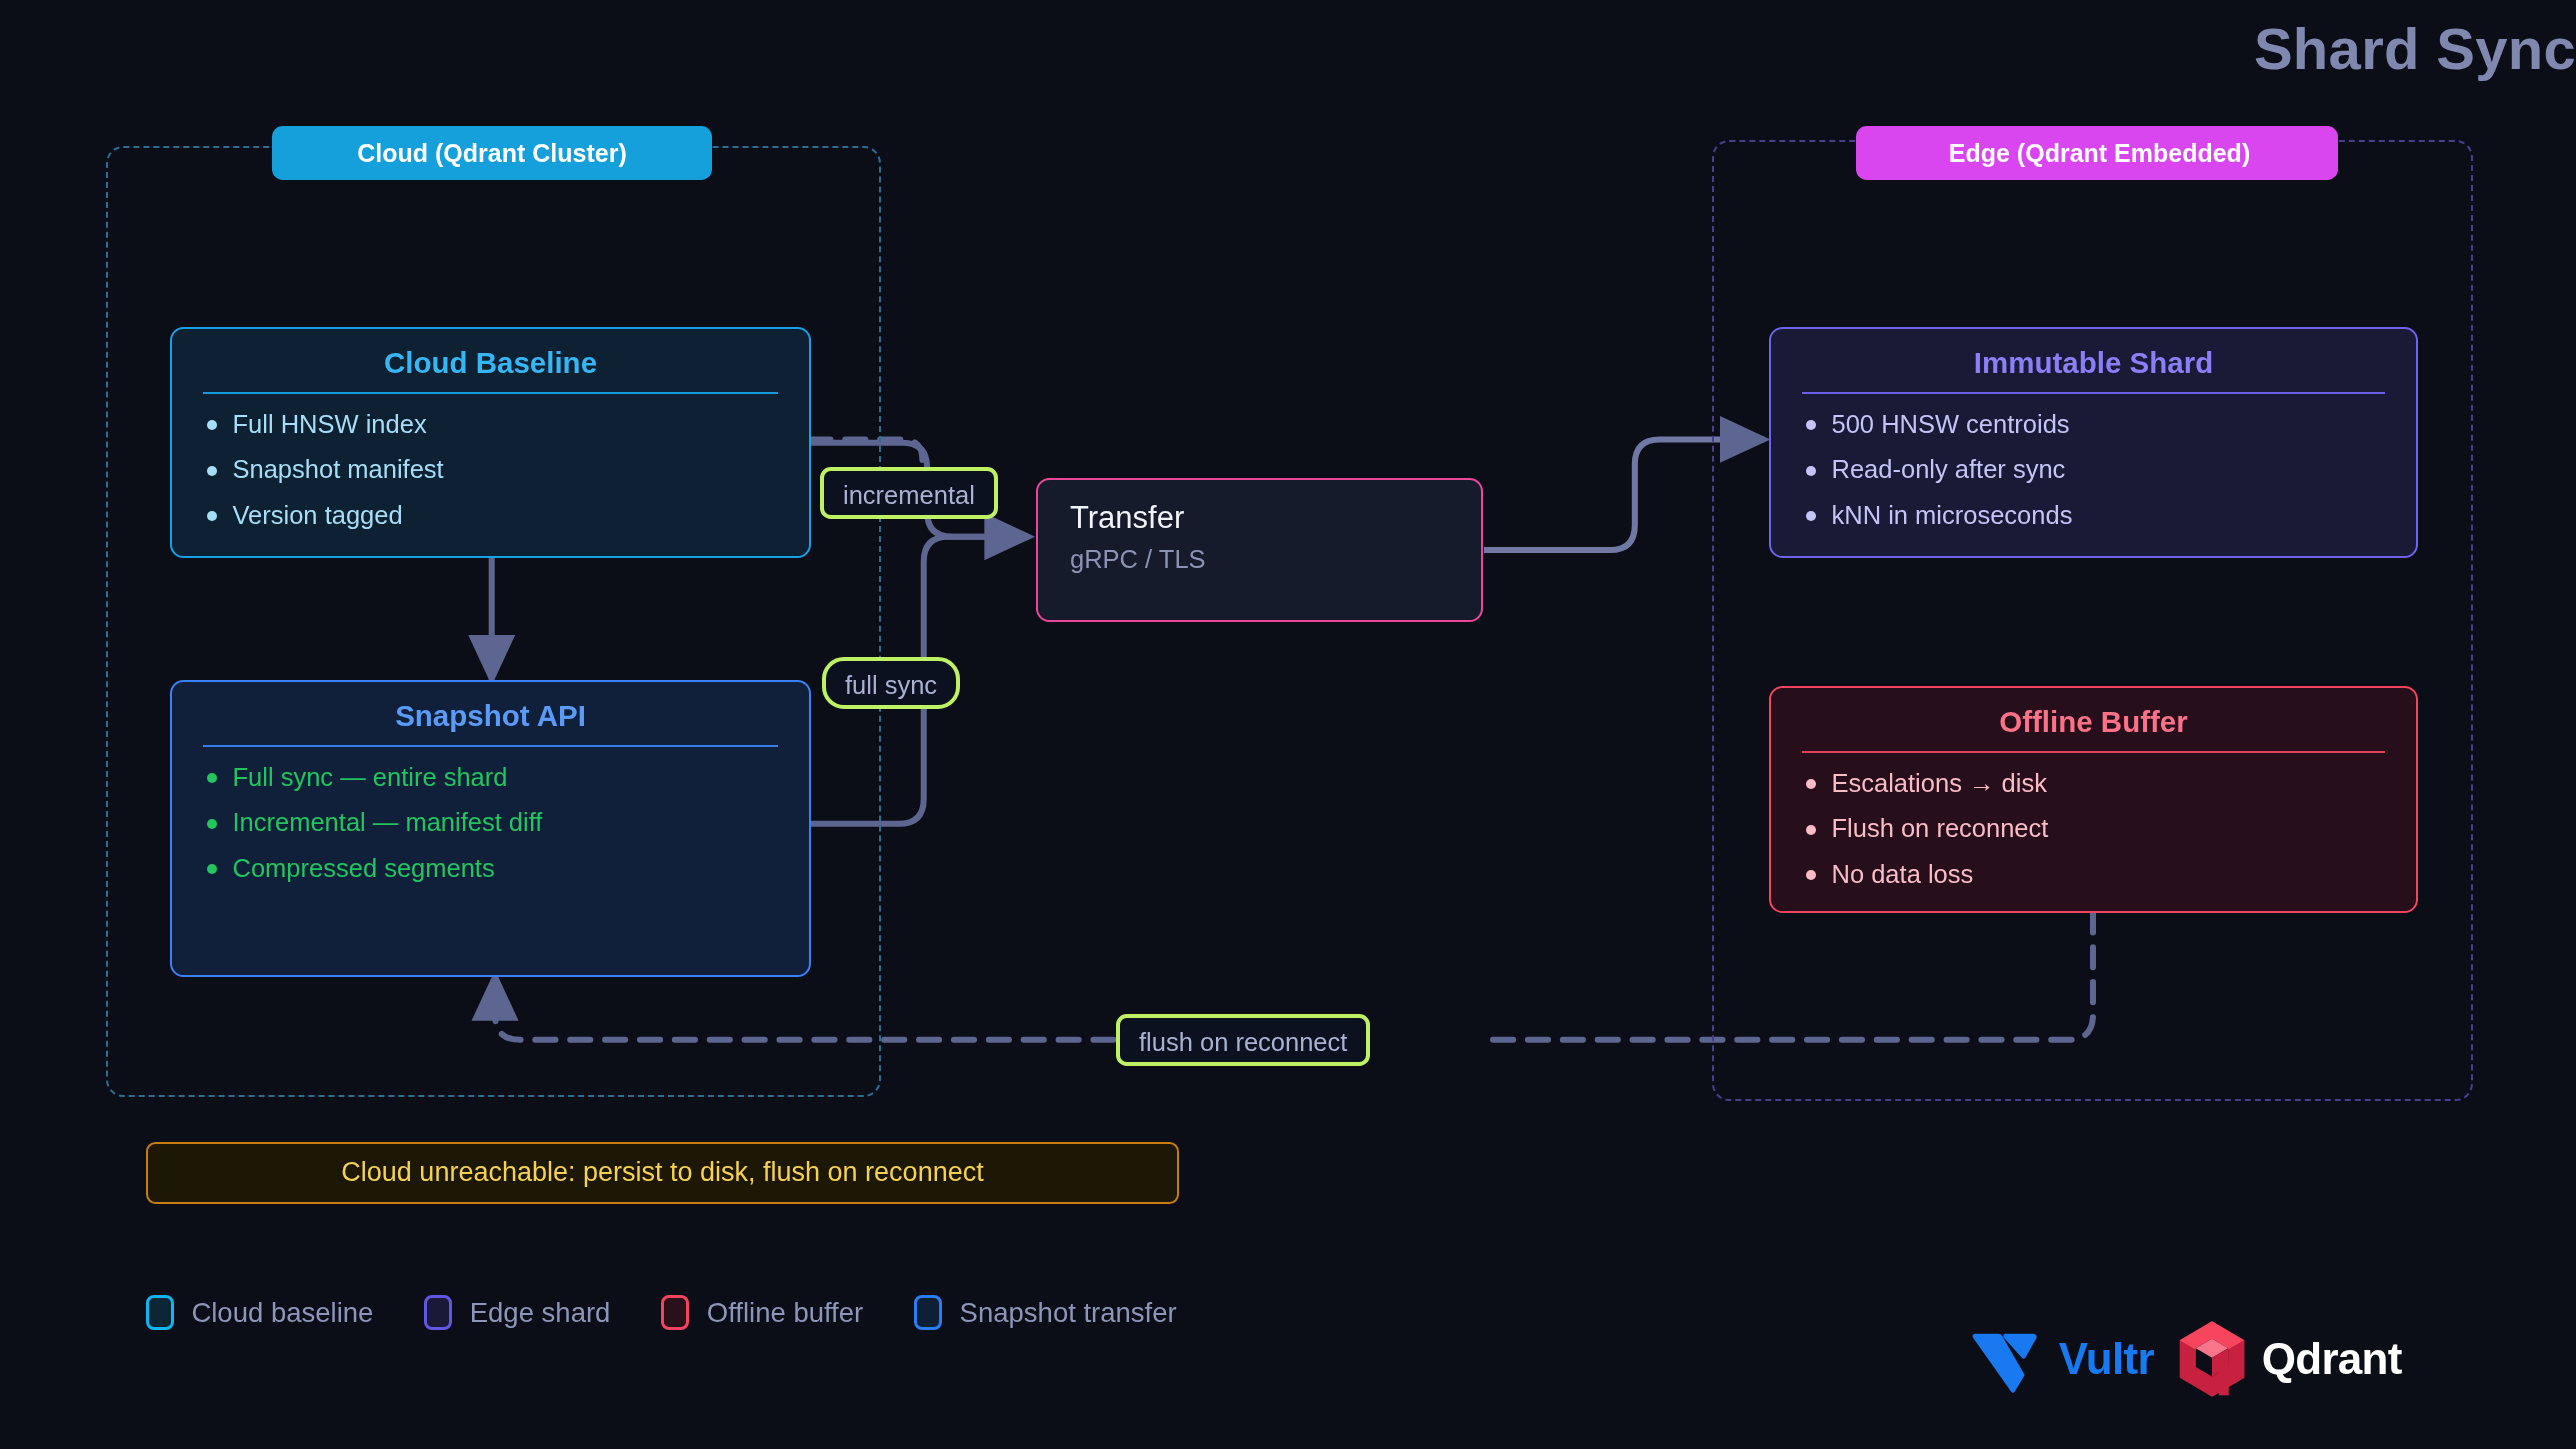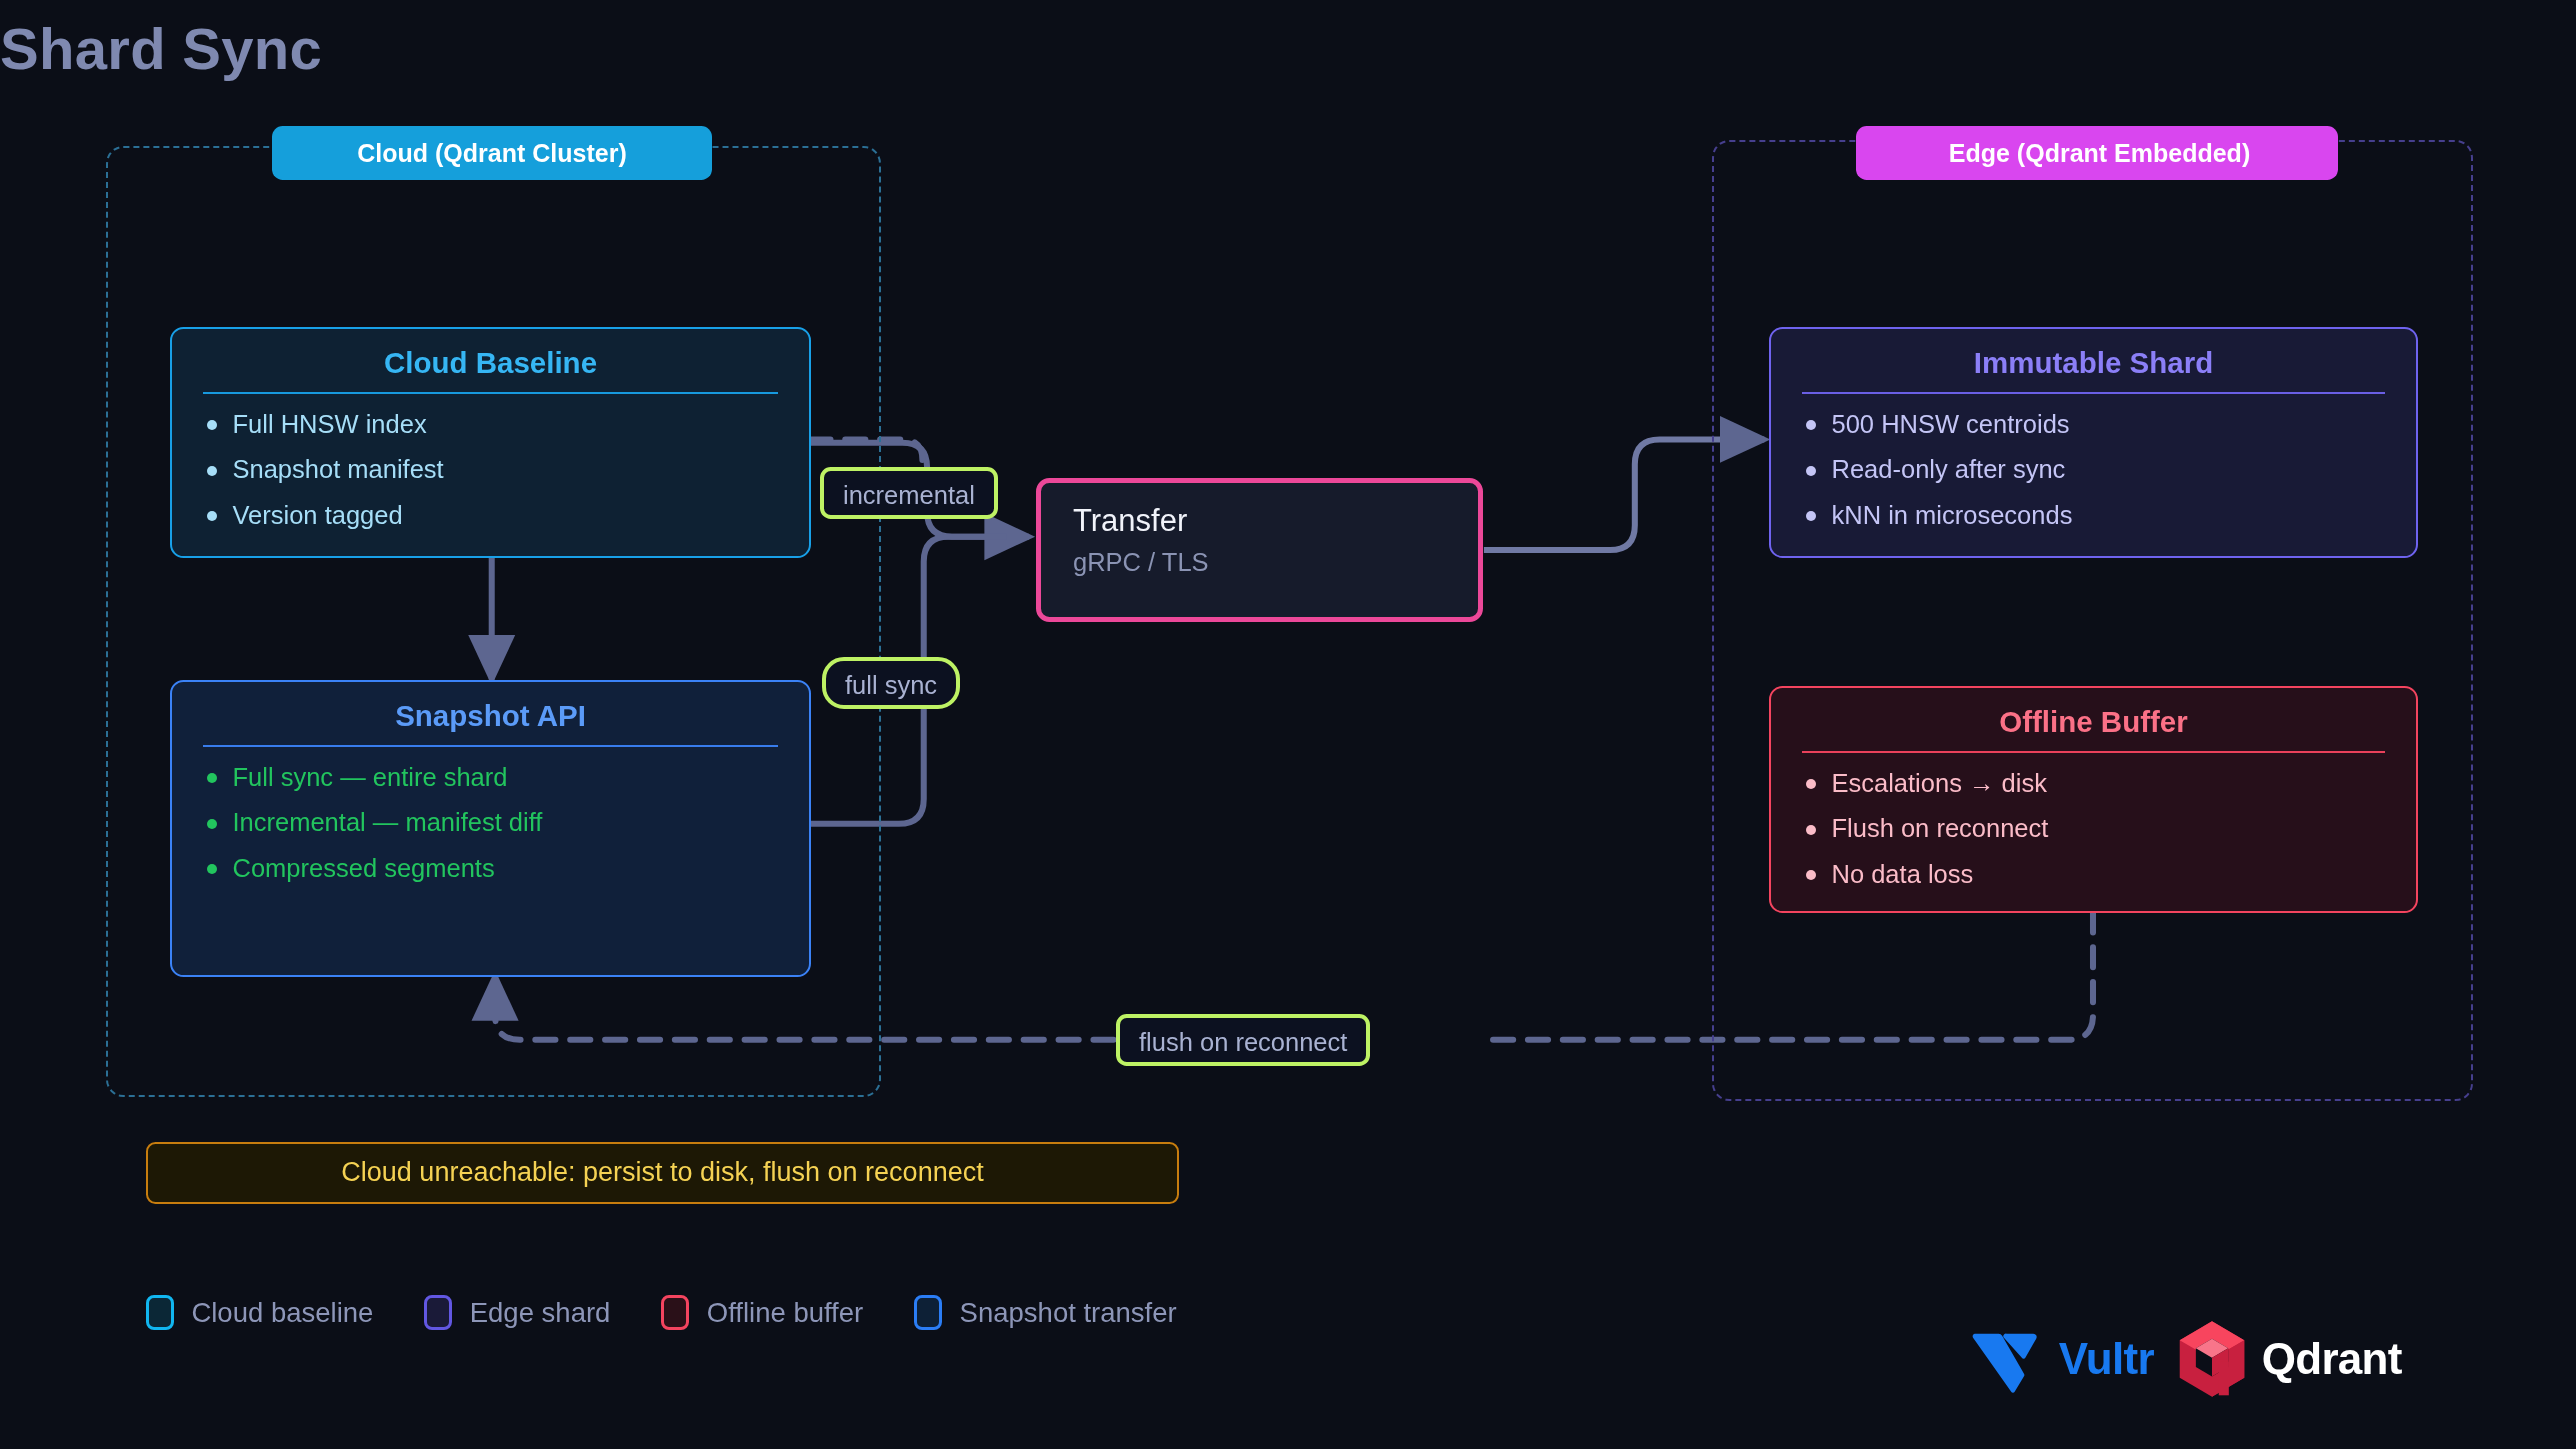--- a/index.html
+++ b/index.html
@@ -7,21 +7,21 @@
     width: 2576px; height: 1449px;
     background: #0b0e17;
     font-family: "Liberation Sans", sans-serif;
     overflow: hidden;
   }
   #stage { position: relative; width: 2576px; height: 1449px; }
 
   
   .title {
     position: absolute; left: 0; top: 14.8px; width: 2576px;
-    text-align: left;
+    text-align: right;
     font-size: 58px; font-weight: bold;
     color: #7f89b0; letter-spacing: 0.3px;
   }
 
   
   #wires { position: absolute; left: 0; top: 0; width: 2576px; height: 1449px; }
 
   
   .zone {
     position: absolute;
@@ -94,21 +94,21 @@
   .c-immutable-shard li { color: #c4c5f6; }
 
   .c-offline-buffer { border-color: #f4445f; background: #260f1a; }
   .c-offline-buffer h3 { color: #fb7187; }
   .c-offline-buffer hr { border-top-color: #f4445f; }
   .c-offline-buffer li { color: #fbbcc8; }
 
   
   .transfer-node {
     position: absolute;
-    border: 5px solid #ec4899;
+    border: 2px solid #ec4899;
     border-radius: 13.4px;
     background: #161b2b;
     padding: 20px 32px;
   }
   .transfer-node .t-title {
     font-size: 31px; color: #f1f3fa; margin-bottom: 9.4px; white-space: nowrap;
   }
   .transfer-node .t-sub {
     font-size: 25.5px; color: #8b94b4; white-space: nowrap;
   }

